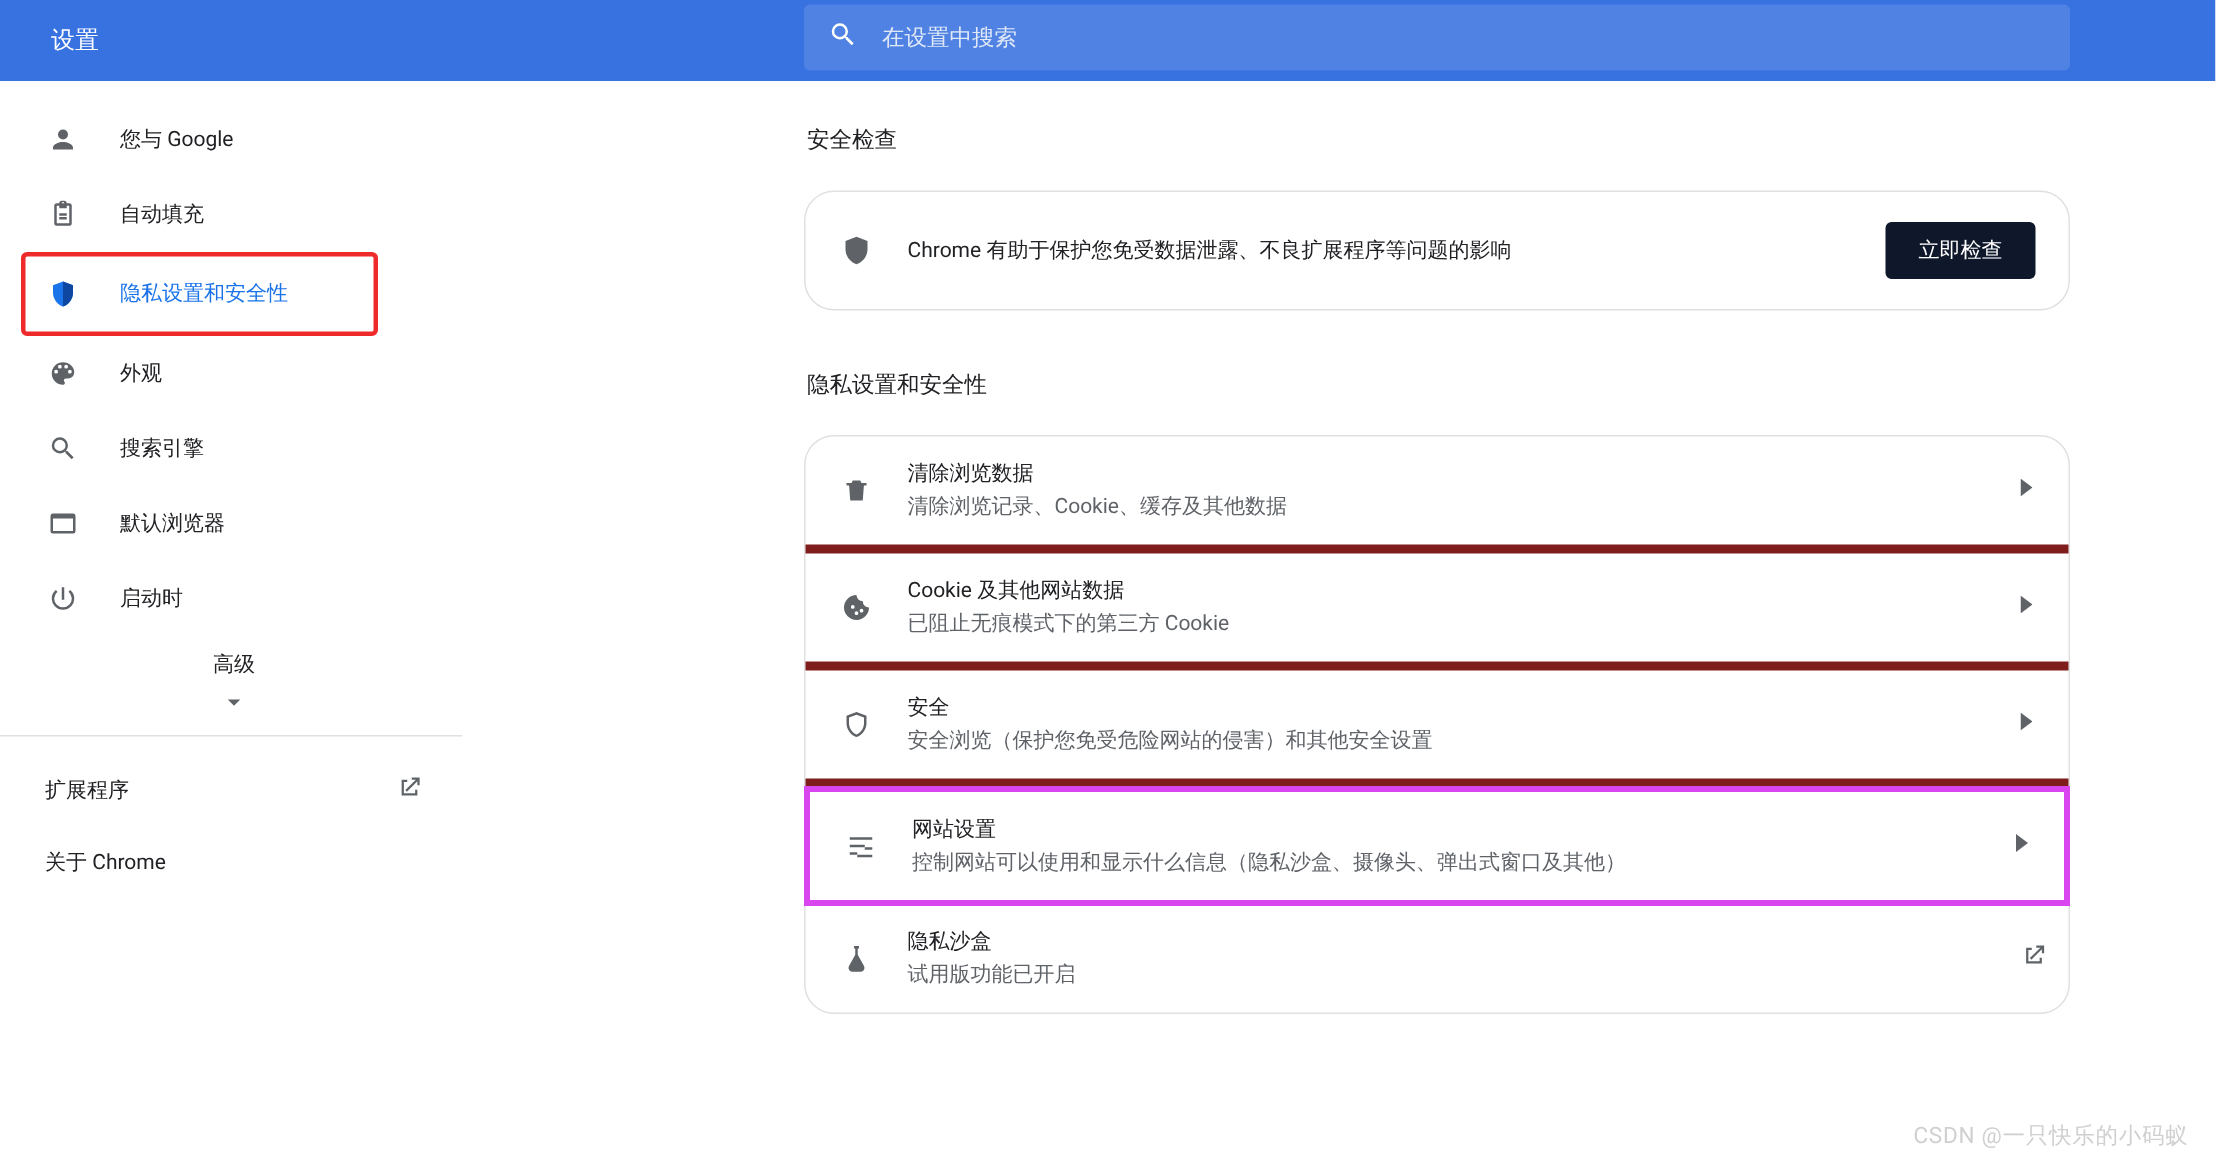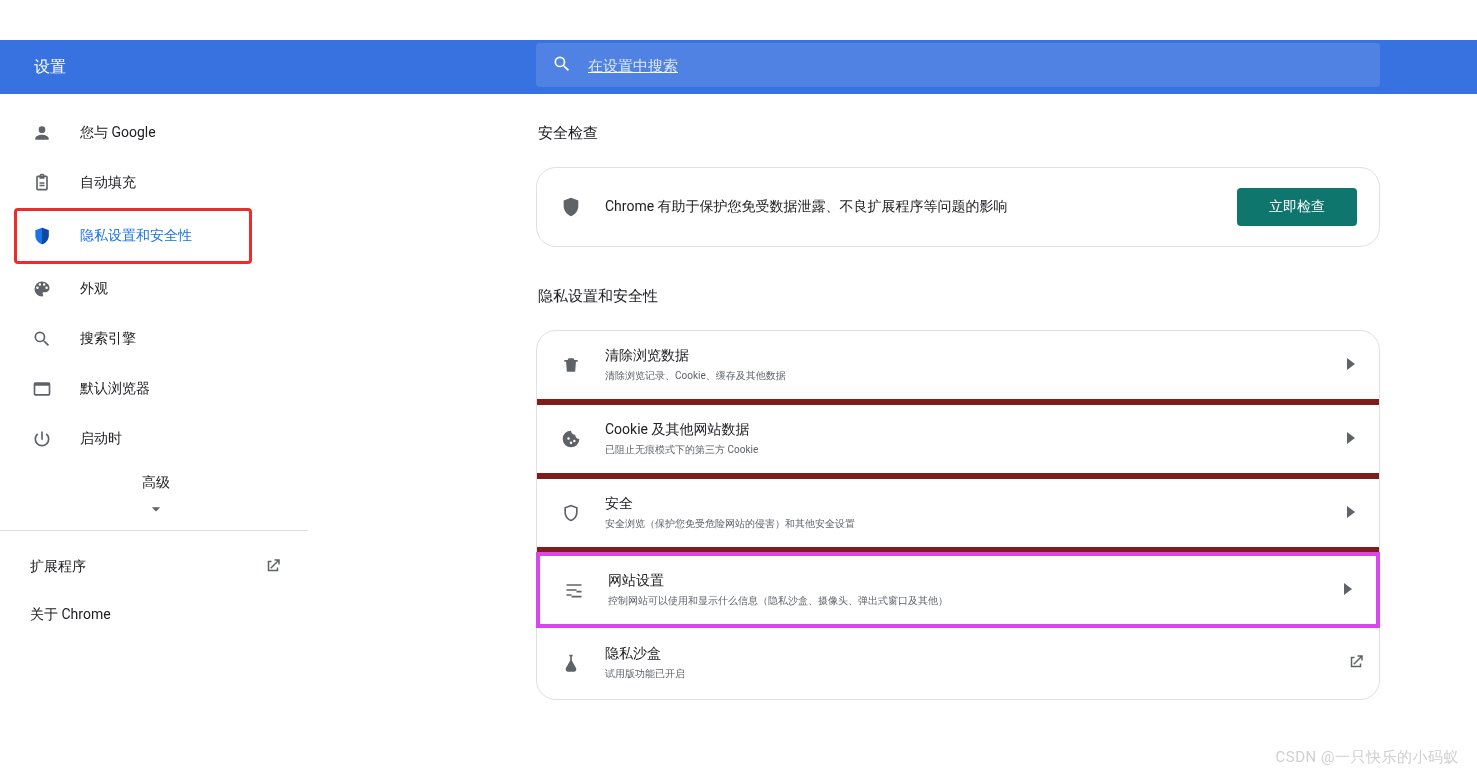--- a/index.html
+++ b/index.html
@@ -12,41 +12,39 @@
     height: 781px;
     overflow: hidden;
     position: relative;
   }
   .header {
     height: 54px;
     background: #3871e0;
     display: flex;
     align-items: center;
     color: #fff;
-    margin-top: 40px;
   }
   .header-title {
     width: 536px;
     padding-left: 34px;
     font-size: 16px;
     display: flex;
     align-items: center;
     height: 100%;
   }
   .search-box {
     flex: 0 0 auto;
     width: 844px;
     height: 44px;
     background: #4f82e3;
     border-radius: 4px;
     display: flex;
     align-items: center;
     padding: 0 16px;
     margin-top: -4px;
-    text-decoration: underline;
   }
   .search-box svg { fill: #fff; width: 20px; height: 20px; }
   .search-input {
     background: transparent;
     border: none;
     outline: none;
     color: #fff;
     font-size: 15px;
     margin-left: 16px;
     width: 100%;
@@ -137,25 +135,25 @@
     margin-bottom: 40px;
   }
   .check-card .icon-slot {
     width: 24px; height: 24px;
     display: flex; align-items: center; justify-content: center;
     margin-right: 22px;
   }
   .check-card .icon-slot svg { fill: #5f6368; width: 22px; height: 22px; }
   .check-card .text { flex: 1; font-size: 14px; color: #202124; }
   .primary-btn {
-    background: #0f766e;
+    background: #0f172a;
     color: #fff;
     border: none;
     border-radius: 4px;
-    padding: 10px 32px;
+    padding: 10px 22px;
     font-size: 14px;
     cursor: pointer;
     font-family: Liberation Mono, monospace;
   }
 
   .list-card { margin-bottom: 0; }
   .row {
     display: flex;
     align-items: center;
     padding: 16px 22px;
@@ -171,21 +169,21 @@
   }
   .row .icon-slot {
     width: 24px; height: 24px;
     display: flex; align-items: center; justify-content: center;
     margin-right: 22px;
     flex-shrink: 0;
   }
   .row .icon-slot svg { fill: #5f6368; width: 20px; height: 20px; }
   .row .texts { flex: 1; }
   .row .row-title { font-size: 14px; color: #202124; margin-bottom: 4px; }
-  .row .row-sub { font-size: 10px; color: #5f6368; }
+  .row .row-sub { font-size: 14px; color: #5f6368; }
   .row .arrow { width: 10px; flex-shrink: 0; }
   .row .arrow svg { fill: #5f6368; width: 8px; height: 12px; }
 
   .watermark {
     position: absolute;
     right: 18px;
     bottom: 14px;
     color: #d0d0d0;
     font-size: 15px;
     letter-spacing: 0.5px;

